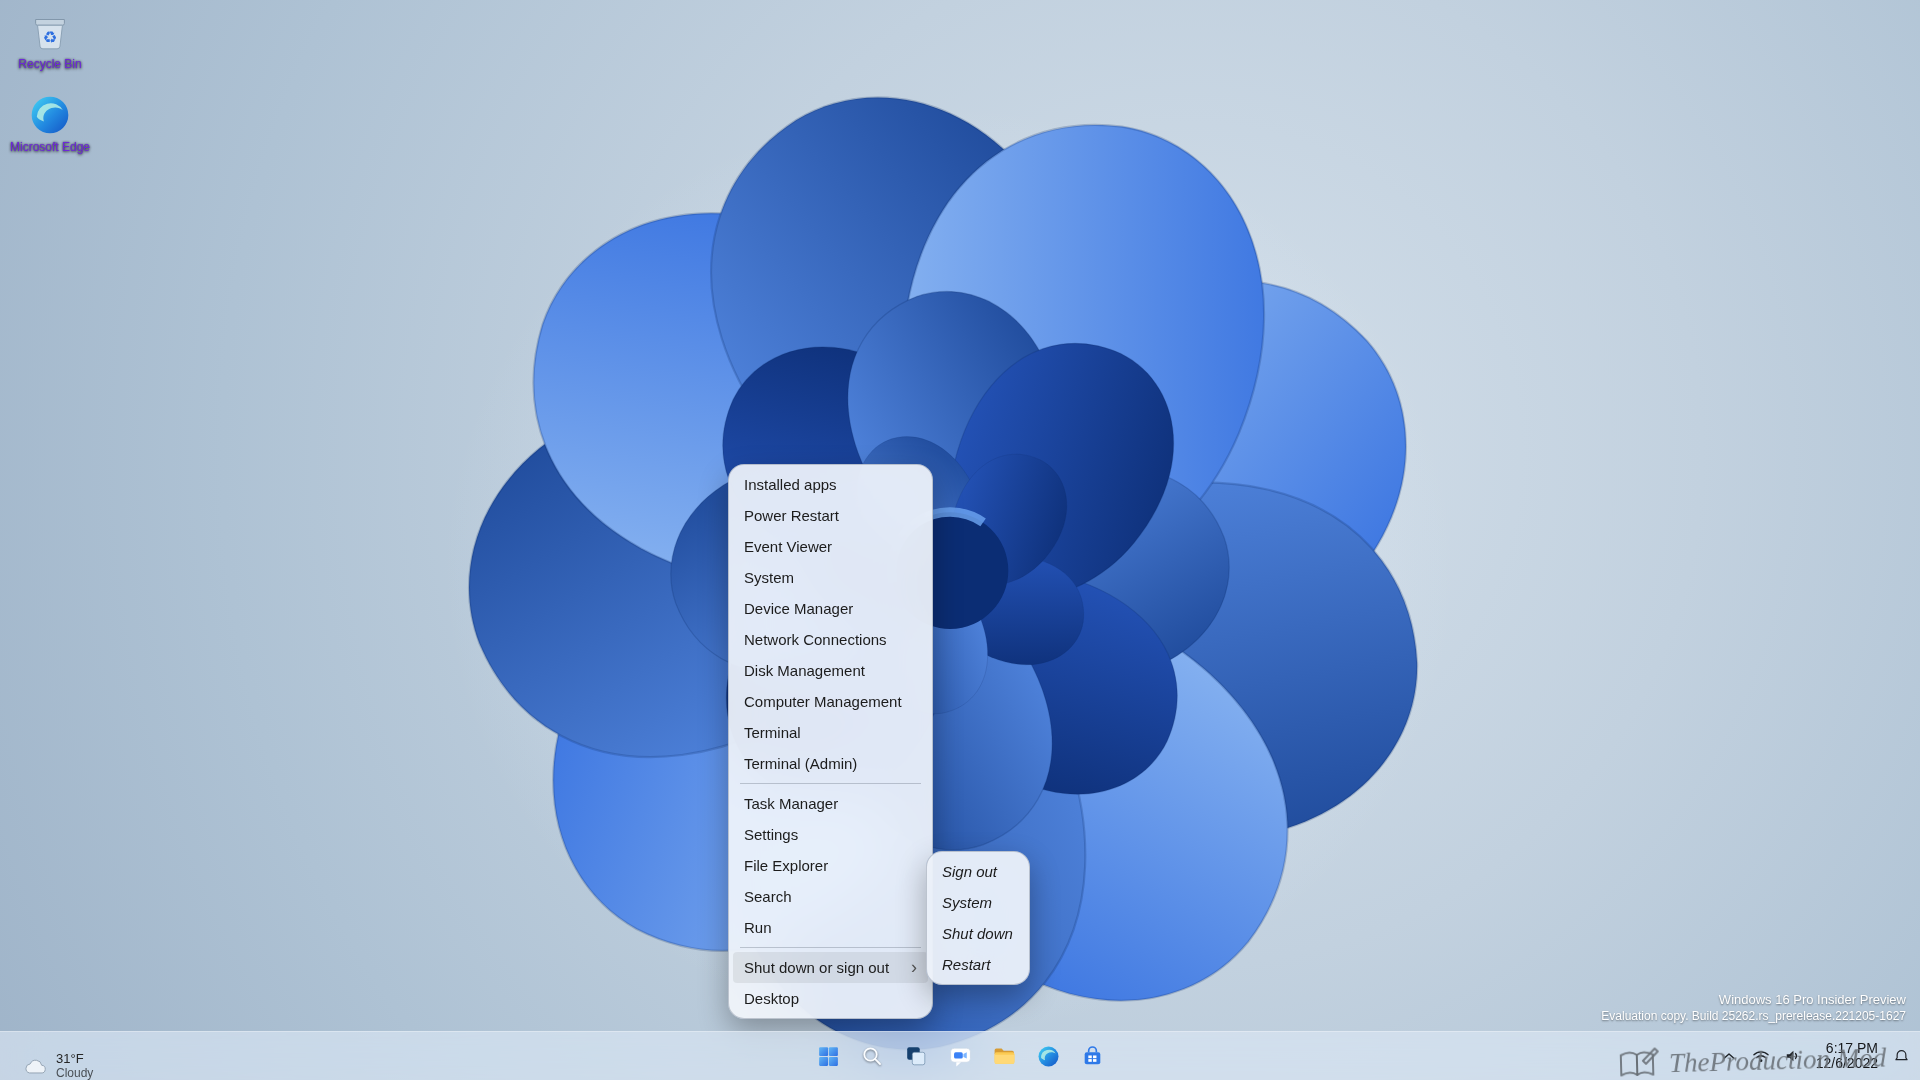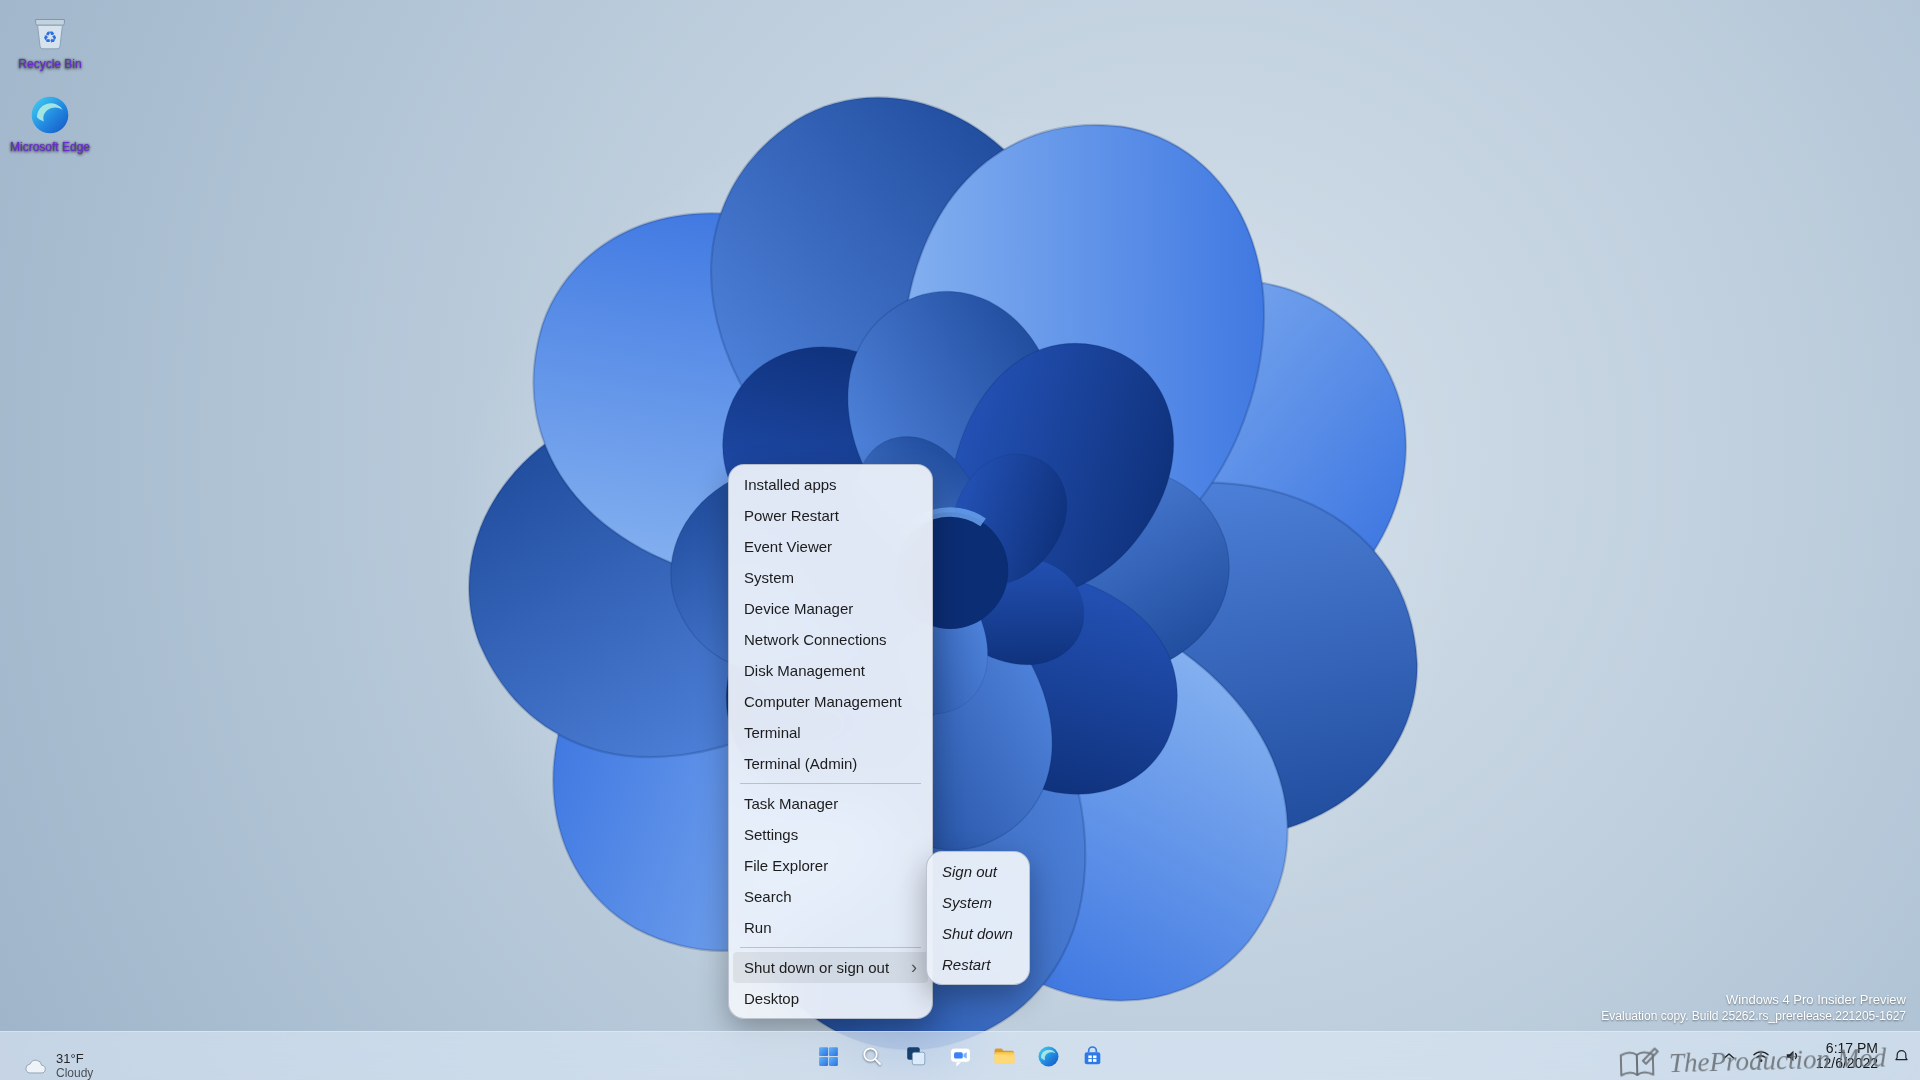--- a/index.html
+++ b/index.html
@@ -226,21 +226,21 @@
     </div>
     <div class="menu-item">
       <span class="menu-label">Shut down</span>
     </div>
     <div class="menu-item">
       <span class="menu-label">Restart</span>
     </div>
   </div>
 
 <div class="eval-watermark">
-  <div class="l1">Windows 4 Pro Insider Preview</div>
+  <div class="l1">Windows 16 Pro Insider Preview</div>
   <div class="l2">Evaluation copy. Build 25262.rs_prerelease.221205-1627</div>
 </div>
 
 <div class="channel-watermark">
   <svg width="42" height="34" viewBox="0 0 42 34" fill="none" stroke="rgba(104,110,117,0.88)" stroke-width="2" stroke-linecap="round" stroke-linejoin="round">
     <path d="M4 8 C10 5, 16 5, 20 8 L20 28 C16 25, 10 25, 4 28 Z"></path>
     <path d="M36 8 C30 5, 24 5, 20 8 L20 28 C24 25, 30 25, 36 28 Z"></path>
     <path d="M26 14 L38 2 L41 5 L29 17 Z"></path>
   </svg>
   <span>TheProduction Mod</span>

